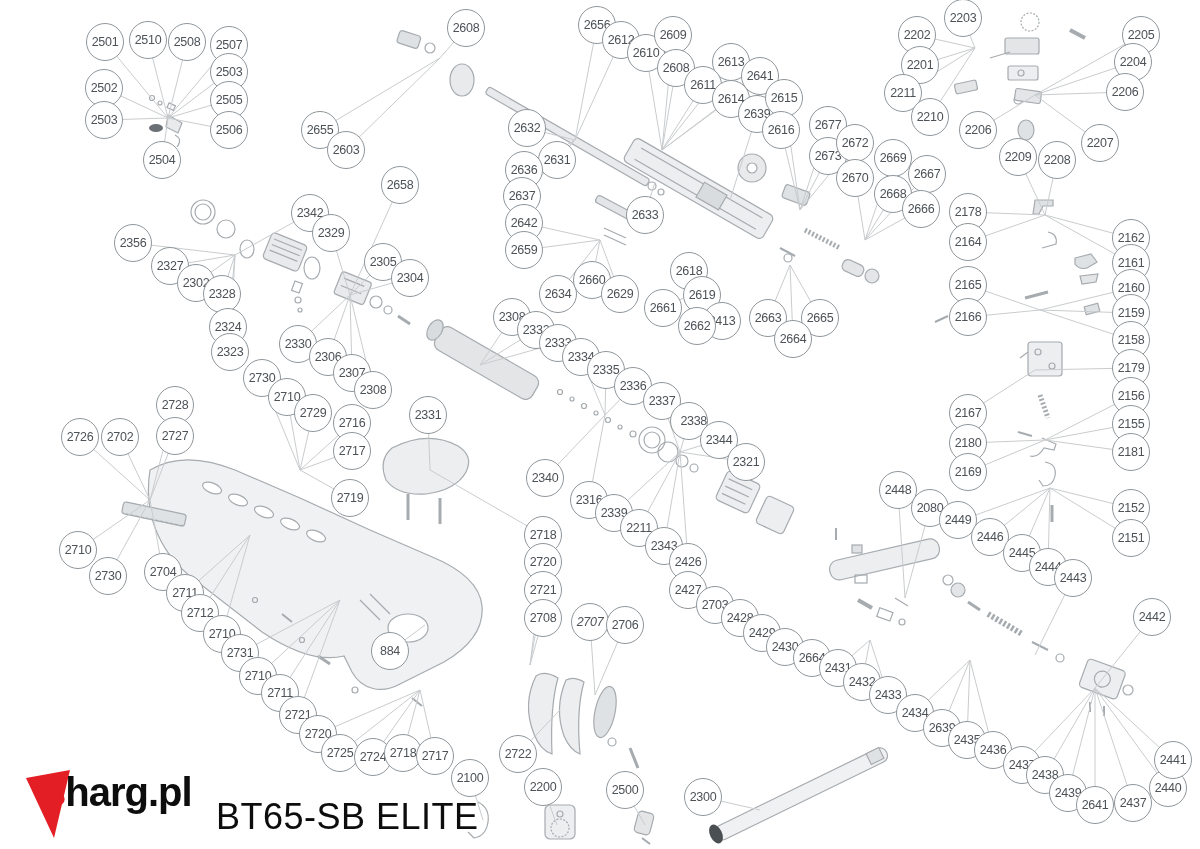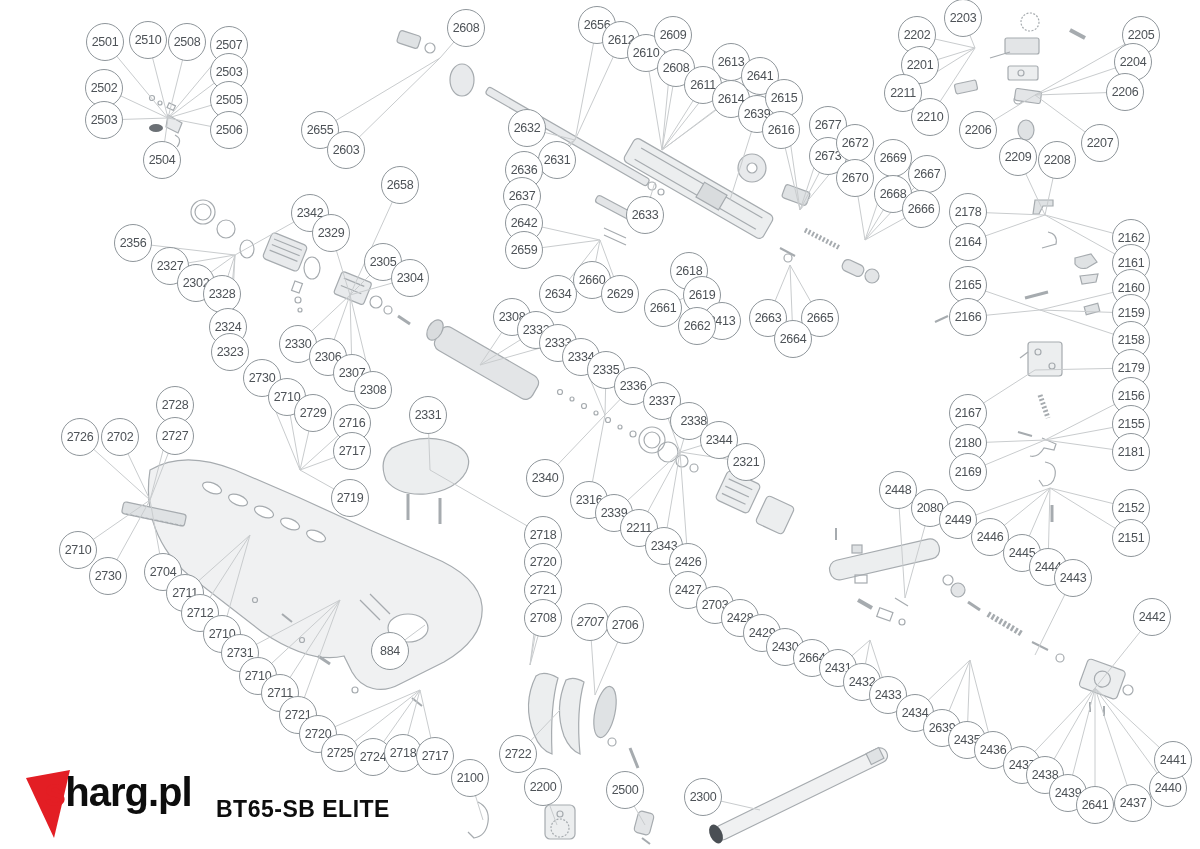--- a/index.html
+++ b/index.html
@@ -23,21 +23,21 @@
     box-sizing:border-box;
   }
   #footer{position:absolute;left:0;top:762px;width:700px;height:87px;z-index:3;}
   #logo-svg{position:absolute;left:26px;top:8px;}
   #brand-text{
     position:absolute;left:44px;top:8px;font-size:40px;font-weight:bold;color:#0d0d0d;
     letter-spacing:-1px;
   }
   #brand-text .brand-s{color:var(--brand-red);}
   #model-title{
-    position:absolute;left:216px;top:34px;font-size:23px;font-weight:bold;color:#0d0d0d;
+    position:absolute;left:216px;top:34px;font-size:36px;font-weight:normal;color:#0d0d0d;
     letter-spacing:0.5px;
     text-align:right;
   }
 </style>
 </head>
 <body>
 
 <div id="stage">
 
   <svg id="art-svg" width="1200" height="849" viewBox="0 0 1200 849">

